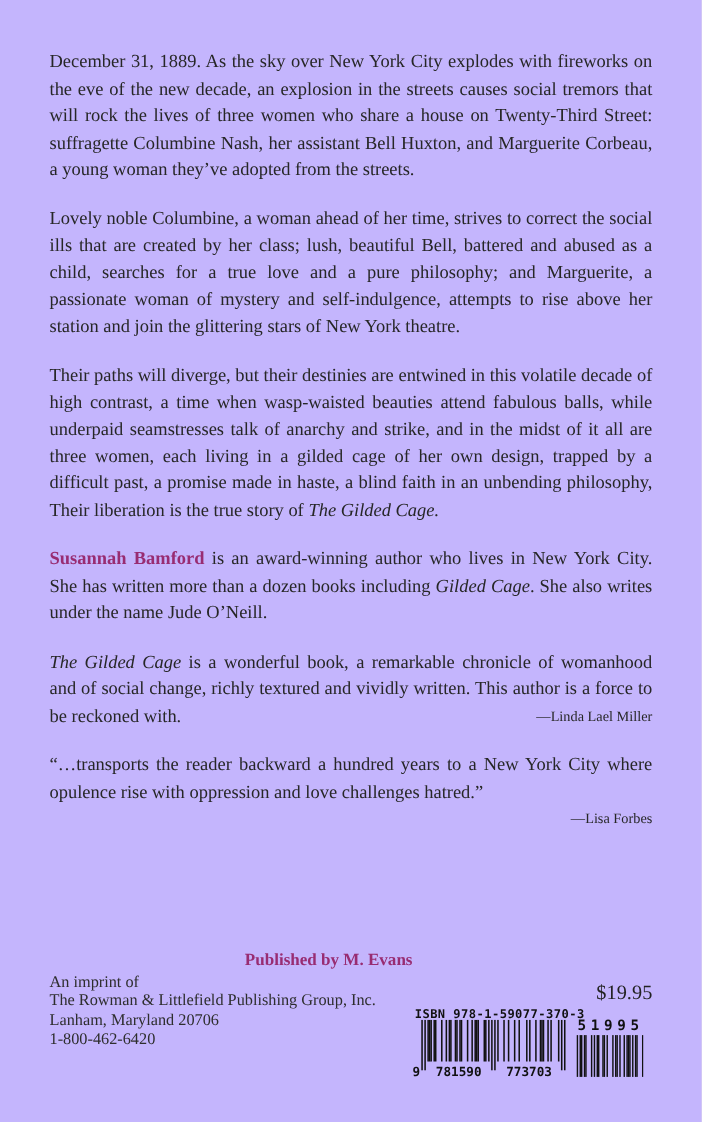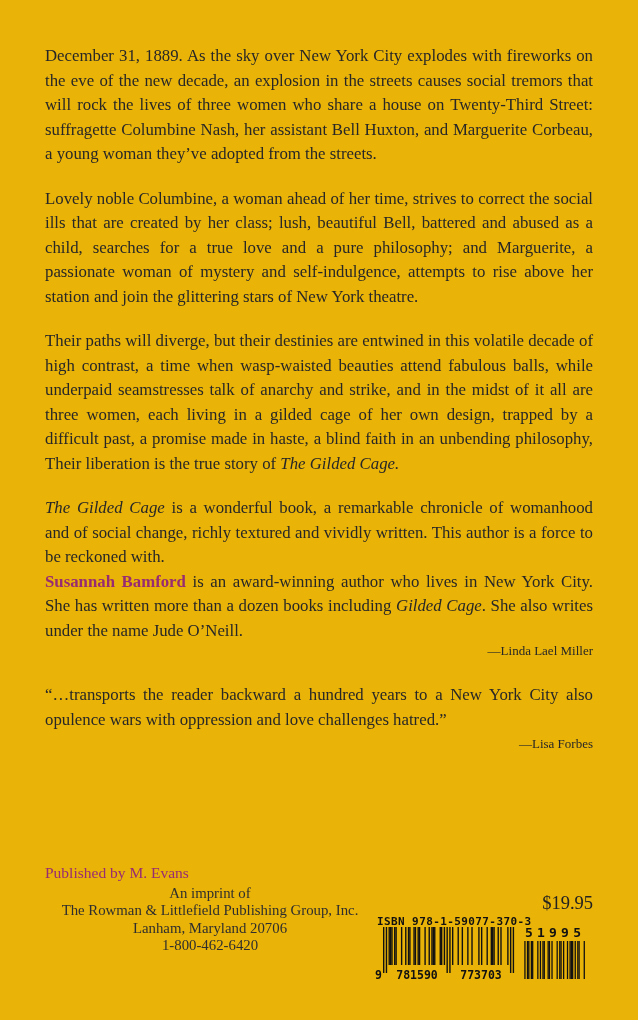--- a/index.html
+++ b/index.html
@@ -1,19 +1,19 @@
 <!DOCTYPE html>
 <html><head>
 <meta charset="utf-8">
 <style>
   html,body{margin:0;padding:0;background:#e9e9e7;}
   .page{
     position:relative;
     width:638px;height:1020px;
-    background:#eab308;
+    background:#c4b5fd;
     font-family:"Liberation Serif", serif;
     color:#272727;
     overflow:hidden;
   }
   .copy{
     position:absolute;
     left:45px; top:44px; width:548px;
   }
   p.body{
     font-size:16.8px;
@@ -30,31 +30,31 @@
     margin:0 0 20px 0;
   }
   .attribution.pullup{margin-top:-24.5px;}
   .attribution.own-line{margin-top:0;}
   
   .publisher{
     position:absolute;
     left:45px; top:864px; width:330px;
   }
   .pub-name{
-    font-weight:normal;
+    font-weight:bold;
     color:#982c72;
     font-size:15.5px;
     line-height:18px;
     margin-bottom:3px;
+    text-align:right;
   }
   .pub-line{
     font-size:14.8px;
     line-height:17.4px;
     color:#2e2e2e;
-    text-align:center;
   }
   
   .barcode-block{
     position:absolute;
     left:375px; top:893px; width:218px; height:90px;text-align:center;
   }
   .price{
     position:absolute;
     top:0; right:0;
     font-size:18.5px;
@@ -90,26 +90,26 @@
 <div class="page">
 
   <main class="copy">
 
     <p class="body">December 31, 1889. As the sky over New York City explodes with fireworks on the eve of the new decade, an explosion in the streets causes social tremors that will rock the lives of three women who share a house on Twenty-Third Street: suffragette Columbine Nash, her assistant Bell Huxton, and Marguerite Corbeau, a young woman they’ve adopted from the streets.</p>
 
     <p class="body">Lovely noble Columbine, a woman ahead of her time, strives to correct the social ills that are created by her class; lush, beautiful Bell, battered and abused as a child, searches for a true love and a pure philosophy; and Marguerite, a passionate woman of mystery and self-indulgence, attempts to rise above her station and join the glittering stars of New York theatre.</p>
 
     <p class="body"><span>Their paths will diverge, but their destinies are entwined in this volatile decade of high contrast, a time when wasp-waisted beauties attend fabulous balls, while underpaid seamstresses talk of anarchy and strike, and in the midst of it all are three women, each living in a gilded cage of her own design, trapped by a difficult past, a promise made in haste, a blind faith in an unbending philosophy, Their liberation is the true story of</span> <i>The Gilded Cage.</i></p>
 
+    <p class="body"><span class="author-name">Susannah Bamford</span> <span>is an award-winning author who lives in New York City. She has written more than a dozen books including</span> <i>Gilded Cage</i><span>. She also writes under the name Jude O’Neill.</span></p>
+
     <p class="body" style="margin-bottom:0;"><i>The Gilded Cage</i> <span>is a wonderful book, a remarkable chronicle of womanhood and of social change, richly textured and vividly written. This author is a force to be reckoned with.</span></p>
-
-    <p class="body"><span class="author-name">Susannah Bamford</span> <span>is an award-winning author who lives in New York City. She has written more than a dozen books including</span> <i>Gilded Cage</i><span>. She also writes under the name Jude O’Neill.</span></p>
     <div class="attribution pullup">—Linda Lael Miller</div>
 
-    <p class="body" style="margin-bottom:0;">“…transports the reader backward a hundred years to a New York City also opulence wars with oppression and love challenges hatred.”</p>
+    <p class="body" style="margin-bottom:0;">“…transports the reader backward a hundred years to a New York City where opulence rise with oppression and love challenges hatred.”</p>
     <div class="attribution own-line">—Lisa Forbes</div>
 
   </main>
 
   <div class="publisher">
     <div class="pub-name">Published by M. Evans</div>
     <div class="pub-line">An imprint of</div>
     <div class="pub-line">The Rowman &amp; Littlefield Publishing Group, Inc.</div>
     <div class="pub-line">Lanham, Maryland 20706</div>
     <div class="pub-line">1-800-462-6420</div>

